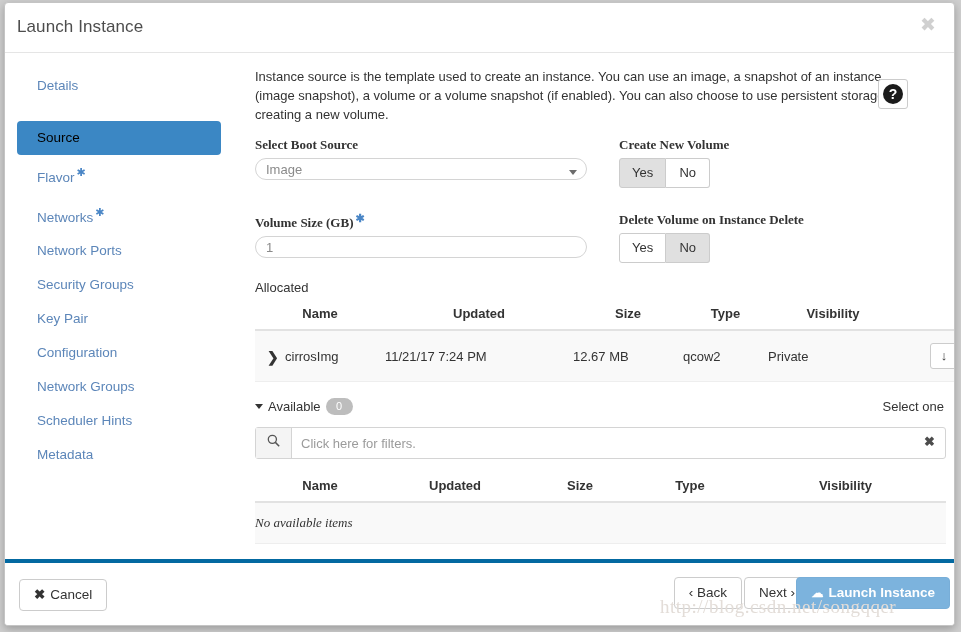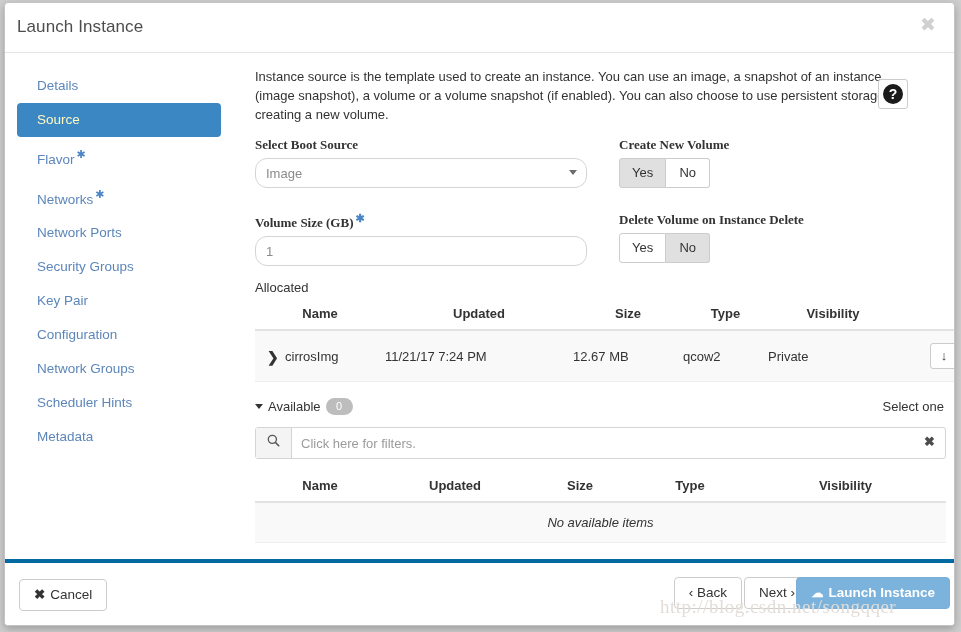--- a/index.html
+++ b/index.html
@@ -82,21 +82,22 @@
     padding: 9px 0 9px 20px;
     font-size: 13.5px;
     color: #5c86b9;
     border-radius: 4px;
     cursor: pointer;
     line-height: 16px;
     white-space: nowrap;
   }
   .nav-item.active {
     background: #3b87c4;
-    color: #fef9c3;
+    color: #000000;
+    margin-top: 18px;
   }
   .req-star {
     color: #4a86c6;
     font-size: 11px;
     vertical-align: super;
     margin-left: 2px;
   }
 
   
   .content {
@@ -163,21 +164,21 @@
   }
   .col-right {
     position: absolute;
     left: 364px;
     top: 0;
     width: 300px;
   }
   .form-control {
     display: block;
     width: 100%;
-    height: 30px;
+    height: 22px;
     padding: 5px 10px;
     border: 1px solid #d4d4d4;
     border-radius: 12px;
     background: #ffffff;
     font-family: "Liberation Sans", sans-serif;
     font-size: 13px;
     color: #8a8a8a;
     box-sizing: border-box;
     outline: none;
   }
@@ -362,24 +363,25 @@
     position: absolute;
     right: 10px;
     top: 6px;
     font-size: 13px;
     font-weight: bold;
     color: #4c4c4c;
     cursor: pointer;
   }
 
   .empty-row td {
-    text-align: center;
+    text-align: left;
     font-style: italic;
     color: #4a4a4a;
     padding: 14px 0;
+    font-family: Liberation Serif, serif;
   }
 
   
   .modal-footer {
     position: absolute;
     left: 0;
     right: 0;
     bottom: 0;
     height: 62px;
     border-top: 4px solid #0369a1;

